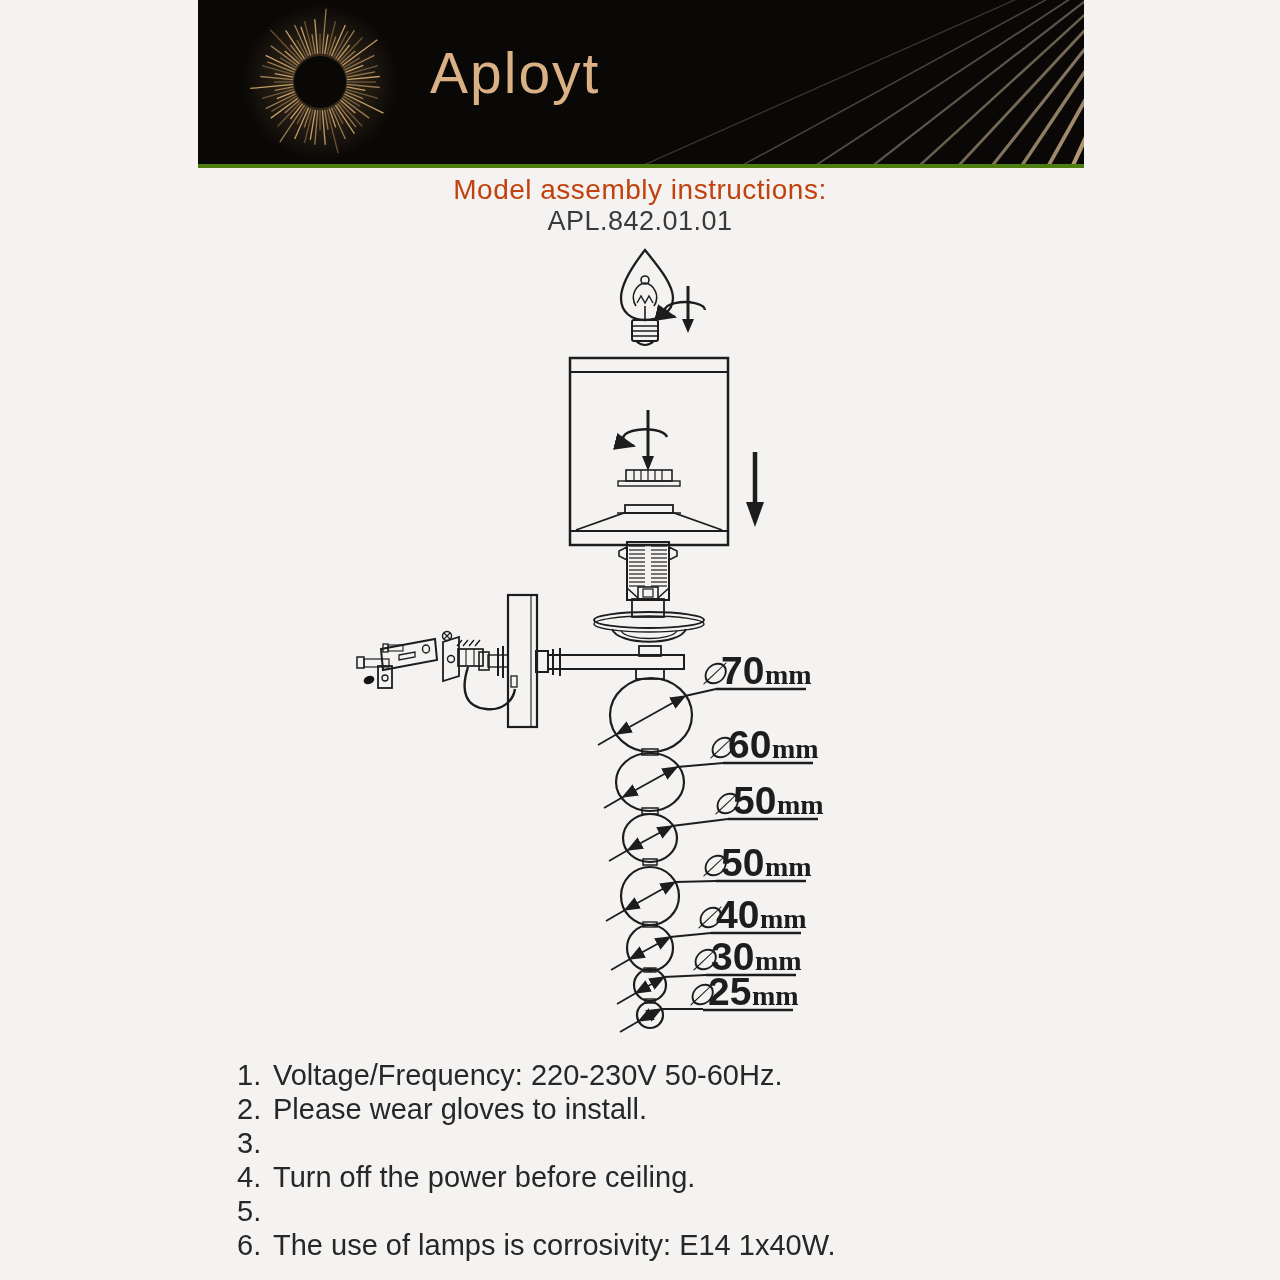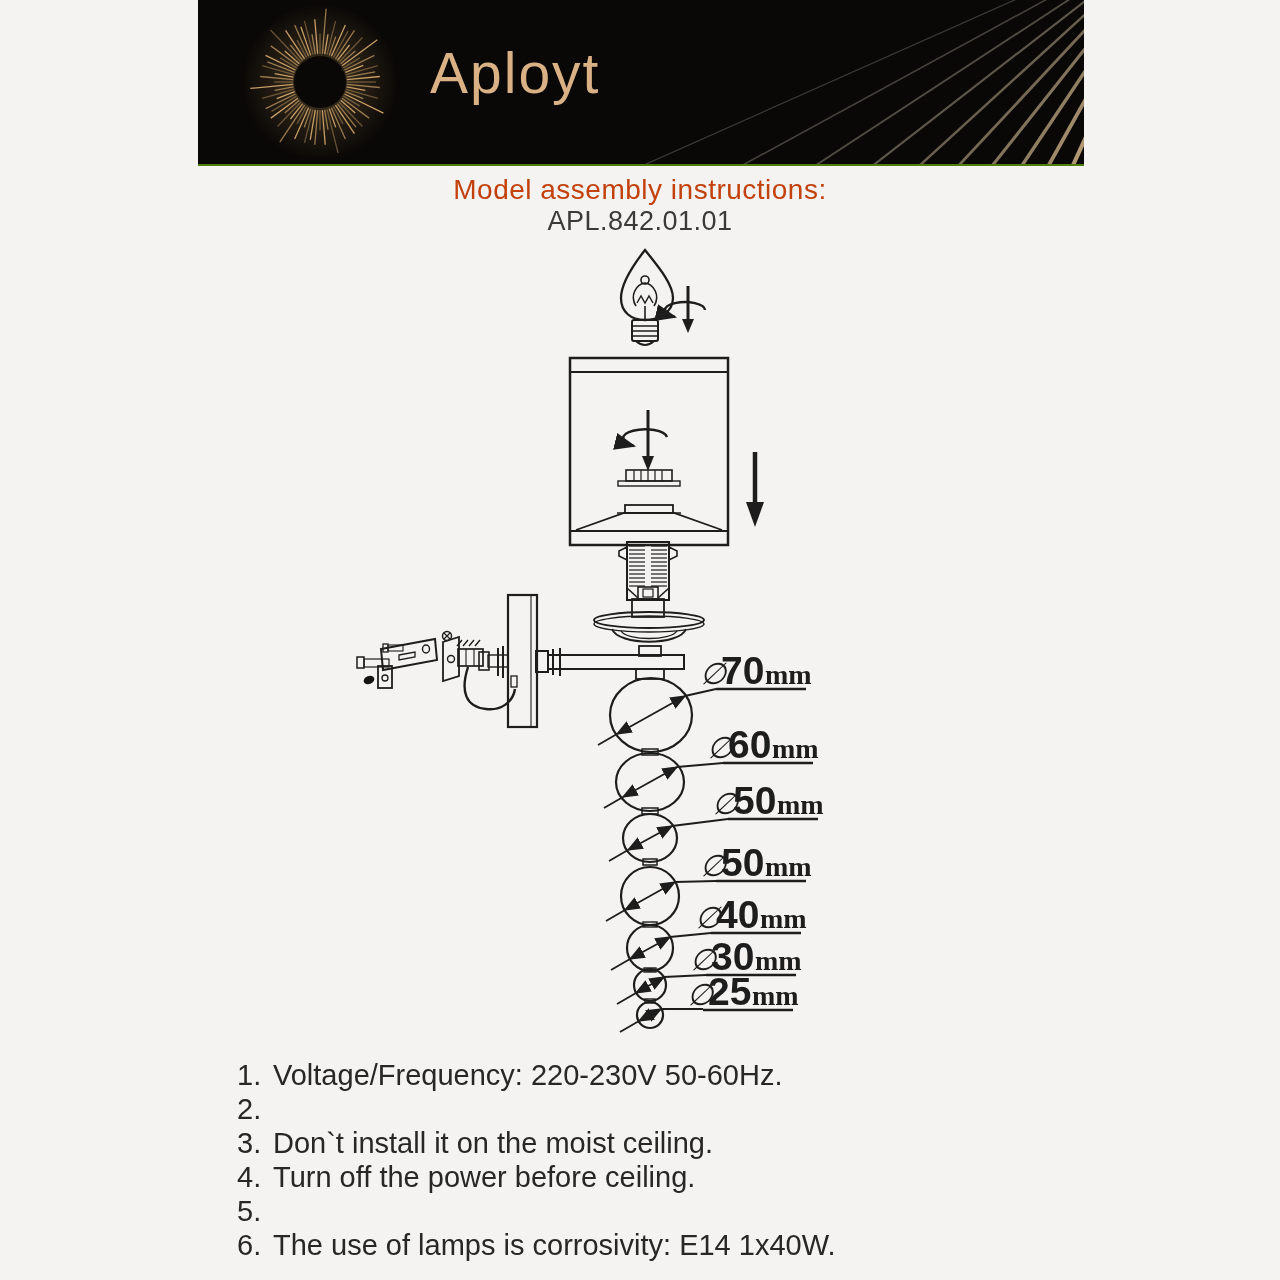--- a/index.html
+++ b/index.html
@@ -1,21 +1,21 @@
 <!DOCTYPE html>
 <html><head>
 <meta charset="utf-8">
 <style>
   html,body{margin:0;padding:0;}
   .page{position:relative;width:1280px;height:1280px;background:#f4f3f1;overflow:hidden;
         font-family:"Liberation Sans",sans-serif;}
 
   
   .banner{position:absolute;left:198px;top:0;width:886px;height:164px;background:#0a0806;
-          overflow:hidden;border-bottom:2px solid #4d7c0f;text-decoration:underline;}
+          overflow:hidden;border-bottom:4px solid #4d7c0f;text-decoration:underline;}
   .banner svg{position:absolute;left:0;top:0;}
   .brand{position:absolute;left:232px;top:40px;font-size:57px;letter-spacing:2px;
          color:#d9b184;font-weight:400;}
 
   
   .doc-title{position:absolute;left:0;top:174px;width:100%;text-align:center;
              font-size:28px;color:#c2410c;letter-spacing:.5px;}
   .doc-model{position:absolute;left:0;top:206px;width:100%;text-align:center;
              font-size:27px;color:#3a3a3a;letter-spacing:.5px;}
 
@@ -358,24 +358,24 @@
     </g>
   </svg>
 
   <div class="instructions">
     <div class="inst-row">
       <span class="inst-num">1.</span>
       <span class="inst-text">Voltage/Frequency: 220-230V 50-60Hz.</span>
     </div>
     <div class="inst-row">
       <span class="inst-num">2.</span>
+      <span class="inst-text">Please wear gloves to install.</span>
     </div>
     <div class="inst-row">
       <span class="inst-num">3.</span>
-      <span class="inst-text">Don`t install it on the moist ceiling.</span>
     </div>
     <div class="inst-row">
       <span class="inst-num">4.</span>
       <span class="inst-text">Turn off the power before ceiling.</span>
     </div>
     <div class="inst-row">
       <span class="inst-num">5.</span>
     </div>
     <div class="inst-row">
       <span class="inst-num">6.</span>

